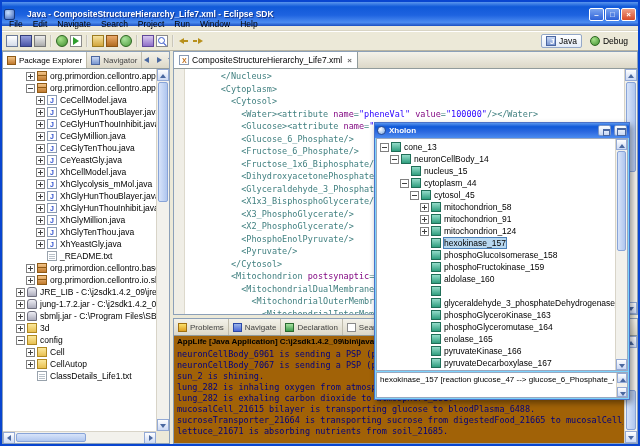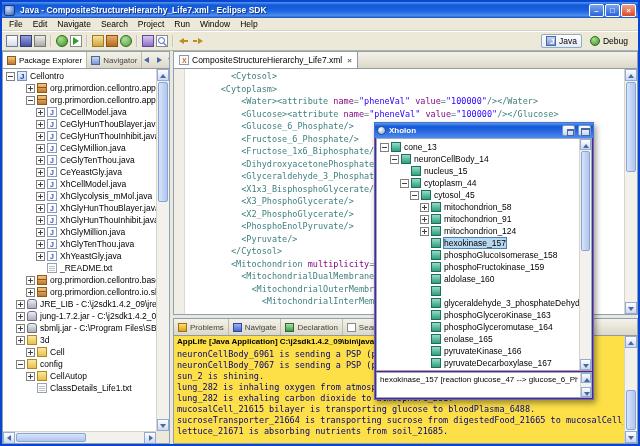--- a/index.html
+++ b/index.html
@@ -1,20 +1,20 @@
 <!DOCTYPE html>
 <html><head>
 <meta charset="utf-8">
 <style>
   *{margin:0;padding:0;box-sizing:border-box}
   html,body{width:640px;height:446px;overflow:hidden;background:#ECE9D8;font-family:"Liberation Sans",sans-serif}
   .win{position:absolute;inset:0;border:2px solid #0845D0;background:#ECE9D8;overflow:hidden}
 
   
-  .titlebar{position:absolute;top:0;left:0;right:0;height:16px;background:linear-gradient(180deg,#5A96EE 0%,#1059D8 20%,#1E63E0 55%,#4C8CF0 85%,#1A4FC0 100%);display:flex;align-items:center;gap:5px;padding:4px 2px}
+  .titlebar{position:absolute;top:0;left:0;right:0;height:16px;background:linear-gradient(180deg,#5A96EE 0%,#1059D8 20%,#1E63E0 55%,#4C8CF0 85%,#1A4FC0 100%);display:flex;align-items:center;gap:12px;padding:12px 2px}
   .appicon{width:11px;height:11px;background:radial-gradient(circle at 35% 30%,#C8E0FF,#3A62B8);border:1px solid #183A80;border-radius:2px;flex:none}
   .title{color:#fff;font:bold 8.5px/16px "Liberation Sans",sans-serif;text-shadow:1px 1px 1px #0A2A80;flex:1;white-space:nowrap;overflow:hidden}
   .winbtns{display:flex;gap:1px;flex:none}
   .wb{width:15px;height:13px;border:1px solid #fff;border-radius:2px;background:linear-gradient(#7AA4F0,#2E62D8);color:#fff;font:bold 8px/11px "Liberation Sans",sans-serif;text-align:center}
   .wb.close{background:linear-gradient(#F0A088,#D84A28)}
 
   
   .menubar{position:absolute;top:16px;left:0;right:0;height:13px;display:flex;align-items:center;padding-left:2px;border-bottom:1px solid #D8D4C4}
   .menu{font:8.5px "Liberation Sans",sans-serif;padding:1px 5px;color:#000;white-space:nowrap}
   .toolbar{position:absolute;top:29px;left:0;right:0;height:20px;border-top:1px solid #fff;border-bottom:1px solid #B8B4A2;display:flex;align-items:center;padding:0 3px}
@@ -120,29 +120,29 @@
   .etab .x{color:#666;font:bold 8px "Liberation Sans",sans-serif;margin-left:5px}
   .ebody{flex:1;position:relative;overflow:hidden}
   .gutter{position:absolute;left:0;top:0;bottom:0;width:11px;background:#F0EEE6;border-right:1px solid #DDD9CC}
   .codearea{position:absolute;left:12px;top:0;right:13px;bottom:0;overflow:hidden;padding:1px 0 0 4px}
   .cline{font:8.5px/12.5px "DejaVu Sans Mono",monospace;color:#3F7F7F;white-space:pre}
   .xv{color:#2A00FF}.xa{color:#7F007F}
   .evsb{position:absolute;top:0;right:0;bottom:0;width:13px;background:#F2F1EC;border-left:1px solid #D8D4C8}
   .hsplit{position:absolute;left:0;right:0;top:264px;height:3px;background:#ECE9D8}
 
   
-  .bottom{position:absolute;left:0;right:0;top:267px;bottom:0;background:#fde047;border:1px solid #8CA0B8;overflow:hidden}
+  .bottom{position:absolute;left:0;right:0;top:267px;bottom:0;background:#a16207;border:1px solid #8CA0B8;overflow:hidden}
   .btabs{position:absolute;left:0;right:0;top:0}
   .chead{position:absolute;left:3px;right:14px;top:18px;font:bold 8px "Liberation Sans",sans-serif;color:#000;white-space:nowrap;overflow:hidden}
   .clines{position:absolute;left:3px;right:14px;top:30px;bottom:1px;overflow:hidden}
   .conline{font:8.5px/11px "DejaVu Sans Mono",monospace;color:#00007F;white-space:nowrap}
   .cvsb{position:absolute;top:17px;right:0;bottom:0;width:13px;background:#F2F1EC;border-left:1px solid #D8D4C8}
 
   
-  .xholon{position:absolute;left:372px;top:120px;width:220px;height:278px;border:1px solid #4A72C8;background:#701a75;box-shadow:2px 3px 6px rgba(0,0,0,.4);z-index:50;display:flex;flex-direction:column}
+  .xholon{position:absolute;left:372px;top:120px;width:256px;height:278px;border:1px solid #4A72C8;background:#7dd3fc;box-shadow:2px 3px 6px rgba(0,0,0,.4);z-index:50;display:flex;flex-direction:column}
   .xtitle{height:15px;background:linear-gradient(180deg,#5A96EE 0%,#1059D8 25%,#2E6AE0 60%,#4C8CF0 100%);display:flex;align-items:center;gap:3px;padding:0 2px;flex:none}
   .xticon{width:9px;height:9px;border-radius:50%;background:radial-gradient(circle at 35% 30%,#FFF,#70A0E0);border:1px solid #2A4A90;flex:none}
   .xtlabel{color:#FFF;font:bold 8px "Liberation Sans",sans-serif;flex:1}
   .xtb{width:13px;height:11px;background:linear-gradient(#FDFEFF,#C8D8F4);border:1px solid #7A96C8;border-radius:2px;position:relative;flex:none}
   .xtb::after{content:"";position:absolute;left:2px;top:2px;width:7px;height:5px;border:1px solid #4A68A0;border-top-width:2px}
   .xtb.sm::after{left:4px;top:3px;width:5px;height:4px}
   .xtreewrap{flex:1;background:#FFF;border:1px solid #9AA8C0;margin:0 1px;position:relative;overflow:hidden}
   .xtree{position:absolute;left:0;top:0;right:12px;bottom:0;overflow:hidden;padding-top:2px}
   .xtree .trow{height:12px}
   .xvsb{position:absolute;top:0;right:0;bottom:0;width:12px;background:#F2F1EC;border-left:1px solid #D8D4C8}
@@ -221,26 +221,20 @@
           </span>
       </span>
       <span class="viewtb">
         <span data-ic="view-back"></span>
           <span data-ic="view-forward"></span>
           <span data-ic="view-menu"></span>
       </span>
     </div>
     <div class="treewrap">
       <div class="tree">
-        <div class="trow">
-            <span class="ind" style="width: 0px;"></span>
-            <span class="tw" data-tw="open"></span>
-            <span data-ic="java-project"></span>
-            <span class="tl">Cellontro</span>
-          </div>
           <div class="trow">
             <span class="ind" style="width: 20px;"></span>
             <span class="tw" data-tw="closed"></span>
             <span data-ic="package"></span>
             <span class="tl">org.primordion.cellontro.app</span>
           </div>
           <div class="trow">
             <span class="ind" style="width: 20px;"></span>
             <span class="tw" data-tw="open"></span>
             <span data-ic="package"></span>
@@ -358,32 +352,32 @@
             <span class="ind" style="width: 10px;"></span>
             <span class="tw" data-tw="closed"></span>
             <span data-ic="library"></span>
             <span class="tl">sbmlj.jar - C:\Program Files\SBML\sbmljava</span>
           </div>
           <div class="trow">
             <span class="ind" style="width: 10px;"></span>
             <span class="tw" data-tw="closed"></span>
             <span data-ic="folder"></span>
             <span class="tl">3d</span>
-          </div>
-          <div class="trow">
-            <span class="ind" style="width: 20px;"></span>
-            <span class="tw" data-tw="closed"></span>
-            <span data-ic="folder"></span>
-            <span class="tl">Cell</span>
           </div>
           <div class="trow">
             <span class="ind" style="width: 10px;"></span>
             <span class="tw" data-tw="open"></span>
             <span data-ic="folder"></span>
             <span class="tl">config</span>
+          </div>
+          <div class="trow">
+            <span class="ind" style="width: 20px;"></span>
+            <span class="tw" data-tw="closed"></span>
+            <span data-ic="folder"></span>
+            <span class="tl">Cell</span>
           </div>
           <div class="trow">
             <span class="ind" style="width: 20px;"></span>
             <span class="tw" data-tw="closed"></span>
             <span data-ic="folder"></span>
             <span class="tl">CellAutop</span>
           </div>
           <div class="trow">
             <span class="ind" style="width: 20px;"></span>
             <span class="tw" data-tw="leaf"></span>
@@ -413,36 +407,37 @@
       <div class="etabs">
         <span class="etab">
           <span data-ic="xmlfile"></span>
           <span>CompositeStructureHierarchy_Life7.xml</span>
           <span class="x">×</span>
         </span>
       </div>
       <div class="ebody">
         <div class="gutter"></div>
         <div class="codearea">
+          <div class="cline"><span>      &lt;/Nucleus&gt;</span></div>
+            <div class="cline"><span>      &lt;Cytoplasm&gt;</span></div>
             <div class="cline"><span>        &lt;Cytosol&gt;</span></div>
-            <div class="cline"><span>      &lt;Cytoplasm&gt;</span></div>
             <div class="cline"><span>          &lt;Water&gt;&lt;attribute <span class="xa">name</span>=<span class="xv">"pheneVal"</span> <span class="xa">value</span>=<span class="xv">"100000"</span>/&gt;&lt;/Water&gt;</span></div>
             <div class="cline"><span>          &lt;Glucose&gt;&lt;attribute <span class="xa">name</span>=<span class="xv">"pheneVal"</span> <span class="xa">value</span>=<span class="xv">"100000"</span>/&gt;&lt;/Glucose&gt;</span></div>
             <div class="cline"><span>          &lt;Glucose_6_Phosphate/&gt;</span></div>
             <div class="cline"><span>          &lt;Fructose_6_Phosphate/&gt;</span></div>
             <div class="cline"><span>          &lt;Fructose_1x6_Biphosphate/&gt;</span></div>
             <div class="cline"><span>          &lt;DihydroxyacetonePhosphate/&gt;</span></div>
             <div class="cline"><span>          &lt;Glyceraldehyde_3_Phosphate/&gt;</span></div>
             <div class="cline"><span>          &lt;X1x3_BisphosphoGlycerate/&gt;</span></div>
             <div class="cline"><span>          &lt;X3_PhosphoGlycerate/&gt;</span></div>
             <div class="cline"><span>          &lt;X2_PhosphoGlycerate/&gt;</span></div>
             <div class="cline"><span>          &lt;PhosphoEnolPyruvate/&gt;</span></div>
             <div class="cline"><span>          &lt;Pyruvate/&gt;</span></div>
             <div class="cline"><span>        &lt;/Cytosol&gt;</span></div>
-            <div class="cline"><span>        &lt;Mitochondrion <span class="xa">multiplicity</span>=<span class="xv">"3"</span>&gt;</span></div>
+            <div class="cline"><span>        &lt;Mitochondrion <span class="xa">postsynaptic</span>=<span class="xv">"3"</span>&gt;</span></div>
             <div class="cline"><span>          &lt;MitochondrialDualMembrane&gt;</span></div>
             <div class="cline"><span>            &lt;MitochondrialOuterMembrane&gt;</span></div>
             <div class="cline"><span>              &lt;MitochondrialInterMembraneSpace&gt;</span></div>
         </div>
         <div class="evsb">
           <div class="sba up"></div>
           <div class="thumbv" style="top:13px;height:90px"></div>
           <div class="sba dn" style="position:absolute;bottom:0;left:0"></div>
         </div>
       </div>

